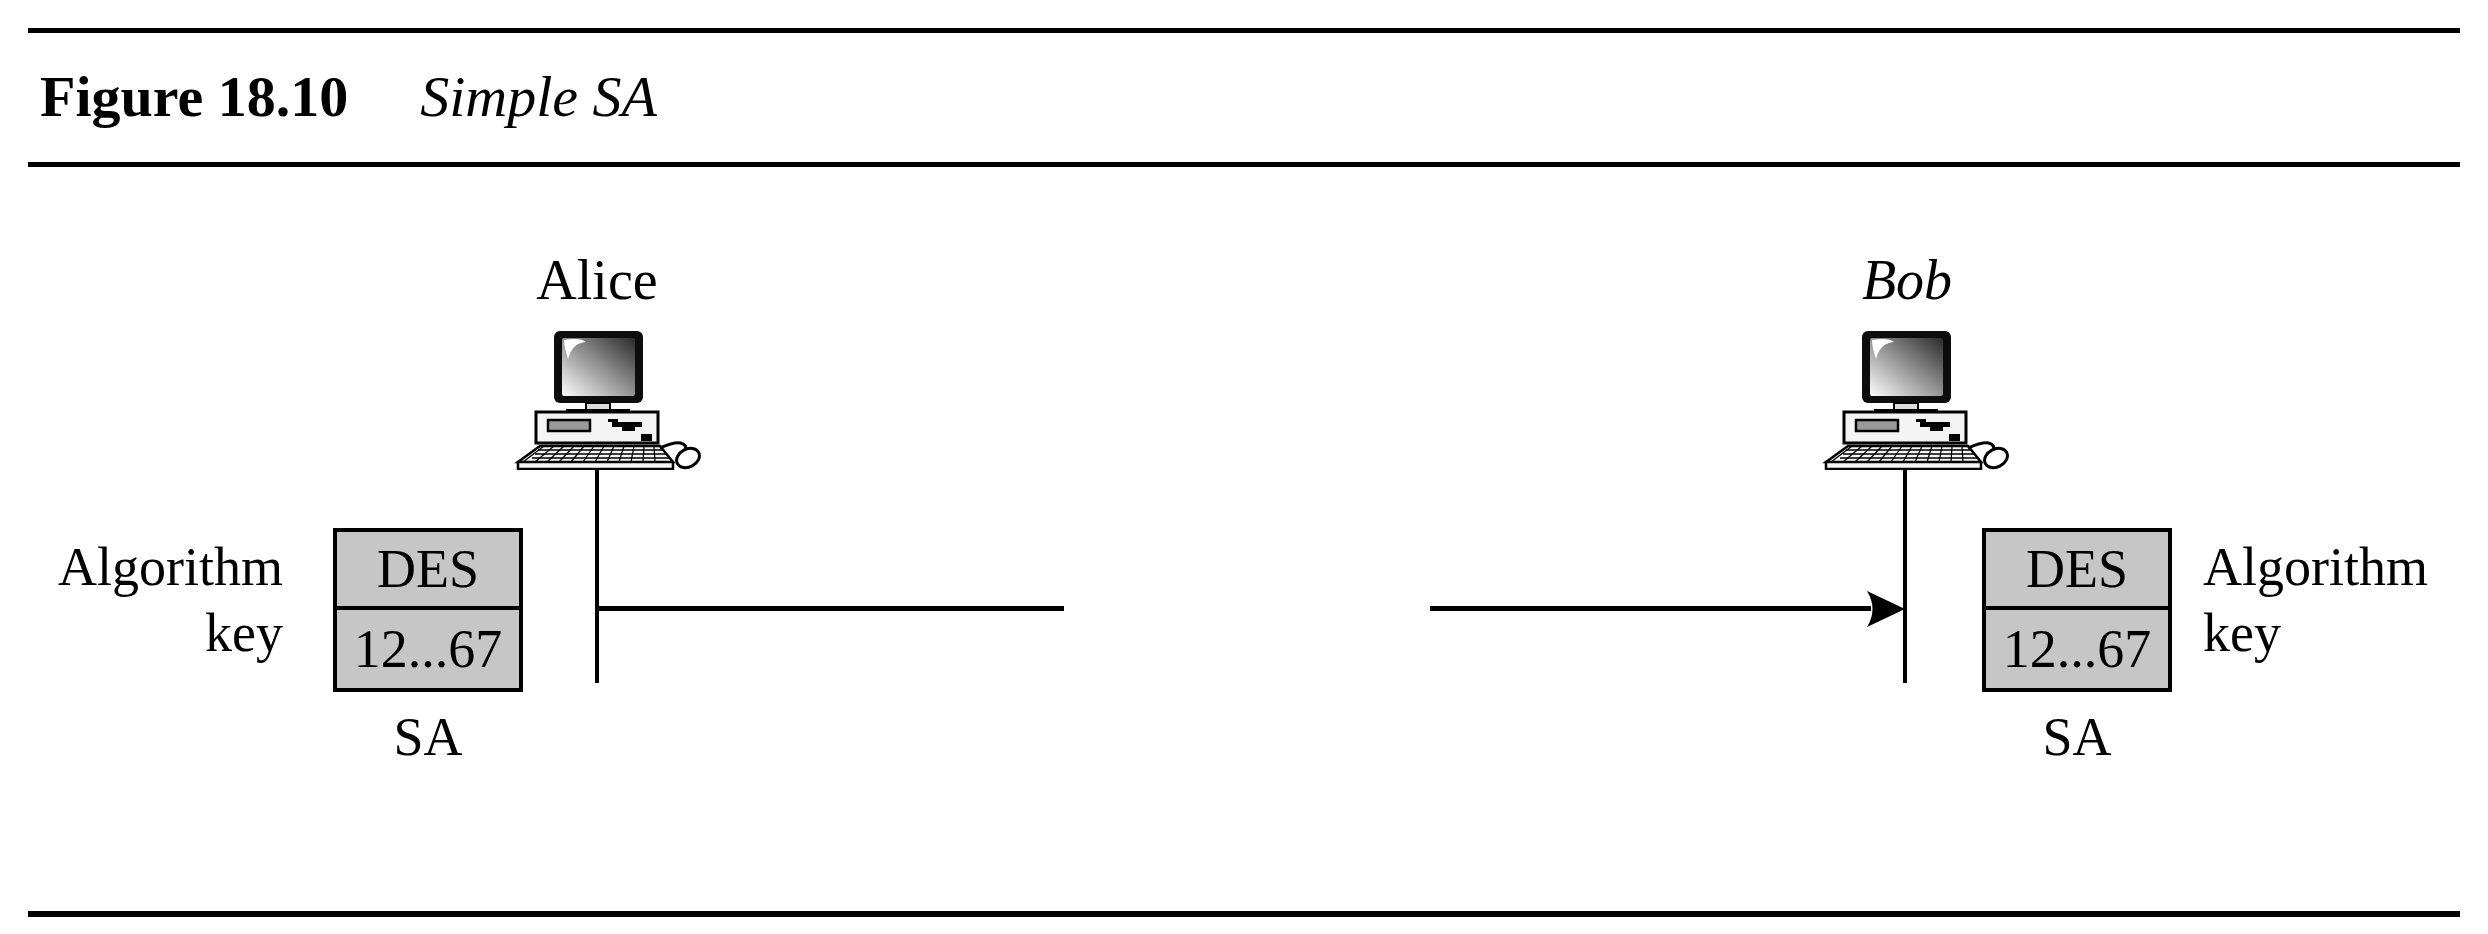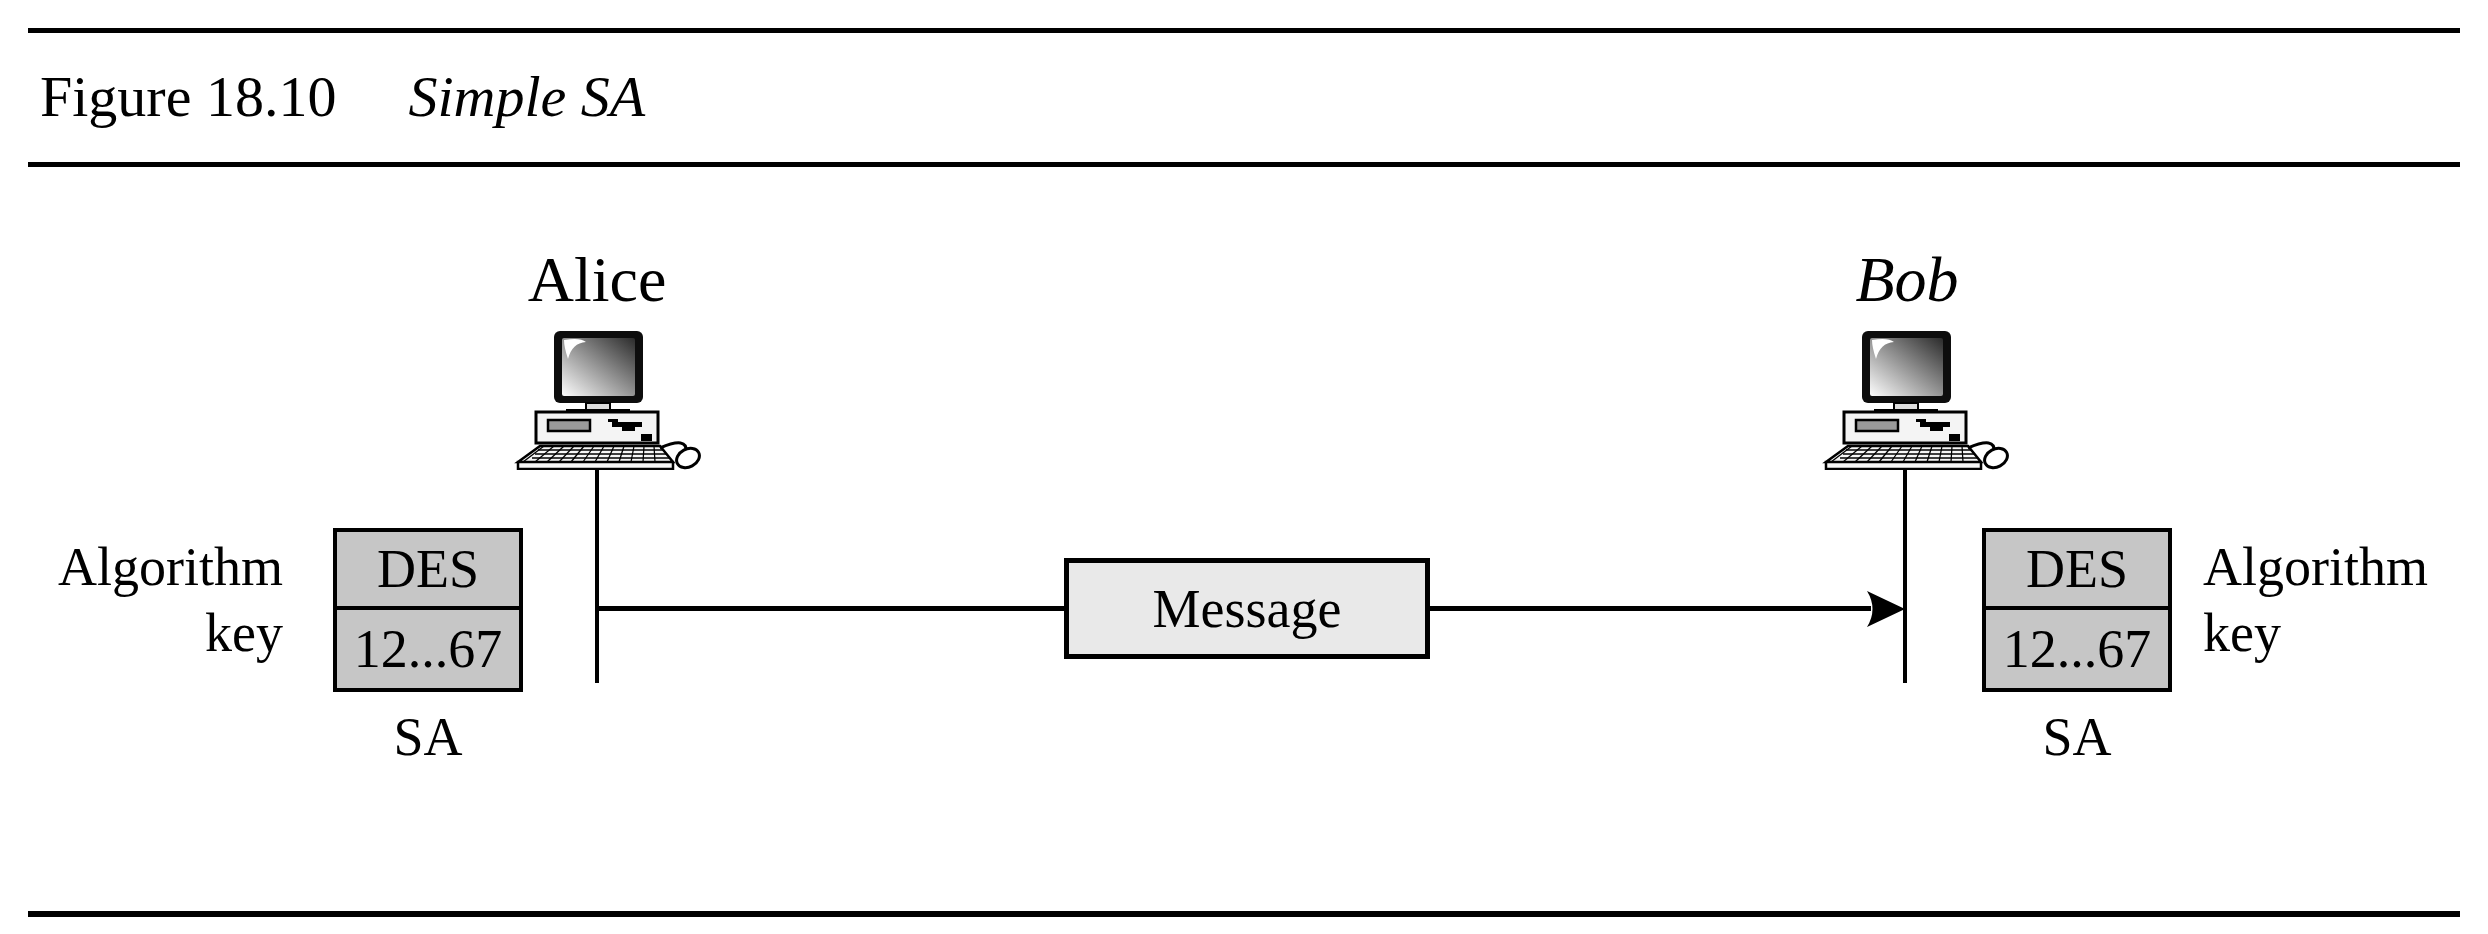--- a/index.html
+++ b/index.html
@@ -18,26 +18,26 @@
   }
   .rule{position:absolute;left:28px;width:2432px;background:var(--line);}
   .rule.top{top:28px;height:5px;}
   .rule.mid{top:162px;height:5px;}
   .rule.bottom{top:911px;height:6px;}
 
   .title{
     position:absolute;left:40px;top:66px;
     font-size:58px;line-height:62px;white-space:nowrap;
   }
-  .title .fig-label{font-weight:normal;}
+  .title .fig-label{font-weight:bold;}
   .title .fig-caption{font-style:italic;margin-left:72px;}
 
   .host-label{
     position:absolute;top:252px;width:300px;
-    text-align:center;font-size:64px;line-height:56px;
+    text-align:center;font-size:56px;line-height:56px;
   }
   .host-label.alice{left:447px;}
   .host-label.bob{left:1757px;font-style:italic;}
 
   .computer{position:absolute;top:328px;width:192px;height:142px;}
   .computer.alice{left:510px;}
   .computer.bob{left:1818px;}
 
   .vline{position:absolute;top:469px;width:4px;height:214px;background:var(--line);}
   .vline.alice{left:595px;}
@@ -177,23 +177,20 @@
         <line x1="124" y1="118" x2="121" y2="134"></line>
       <line x1="134" y1="118" x2="133" y2="134"></line>
         <line x1="144" y1="118" x2="145" y2="134"></line>
     </g>
     <path d="M150,120 Q178,108 176,124" fill="none" stroke="#000" stroke-width="3"></path>
     <ellipse cx="178" cy="130" rx="12" ry="9" transform="rotate(-28 178 130)" fill="#ffffff" stroke="#000" stroke-width="3"></ellipse>
   </svg>
   <div class="vline bob"></div>
 
   <div class="hline seg1"></div>
-  <div class="message-box">
-    <span>Message</span>
-  </div>
   <div class="hline seg2"></div>
   <svg class="arrowhead" width="40" height="38" viewBox="0 0 40 38" xmlns="http://www.w3.org/2000/svg">
     <path d="M1,1 L39,19 L1,37 Q12,19 1,1 Z" fill="#000"></path>
   </svg>
 
   <div class="key-label left">
     <div>Algorithm</div>
     <div>key</div>
   </div>
   <div class="sa-box left">

